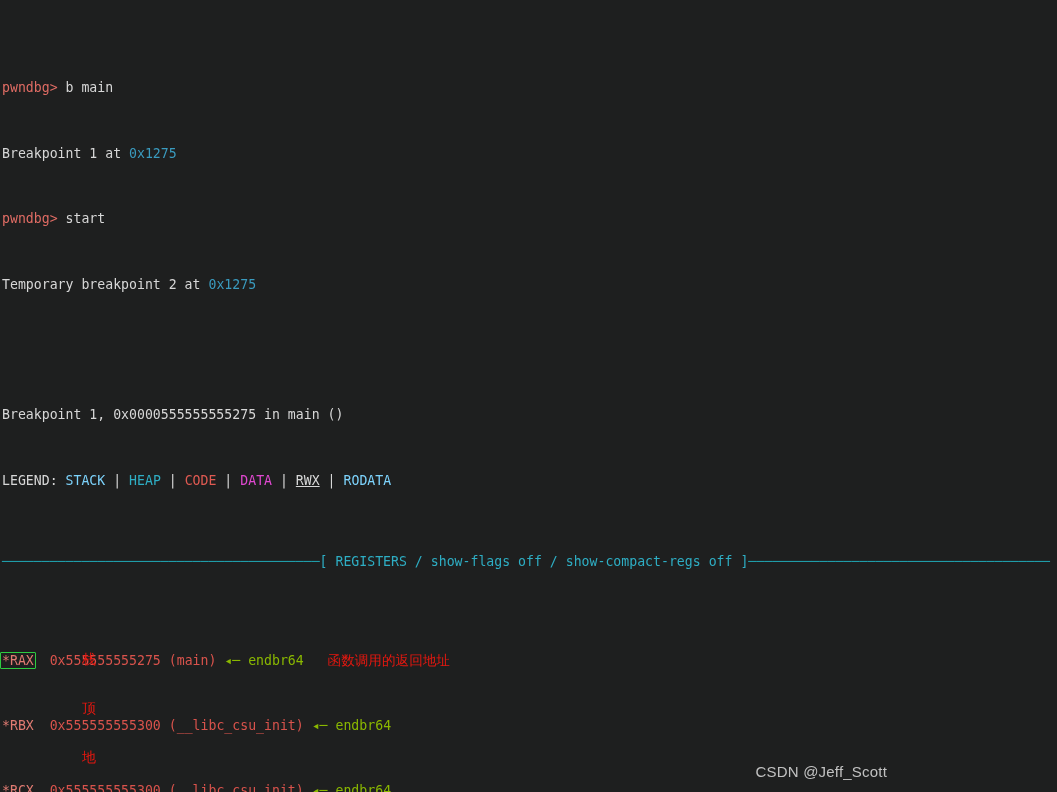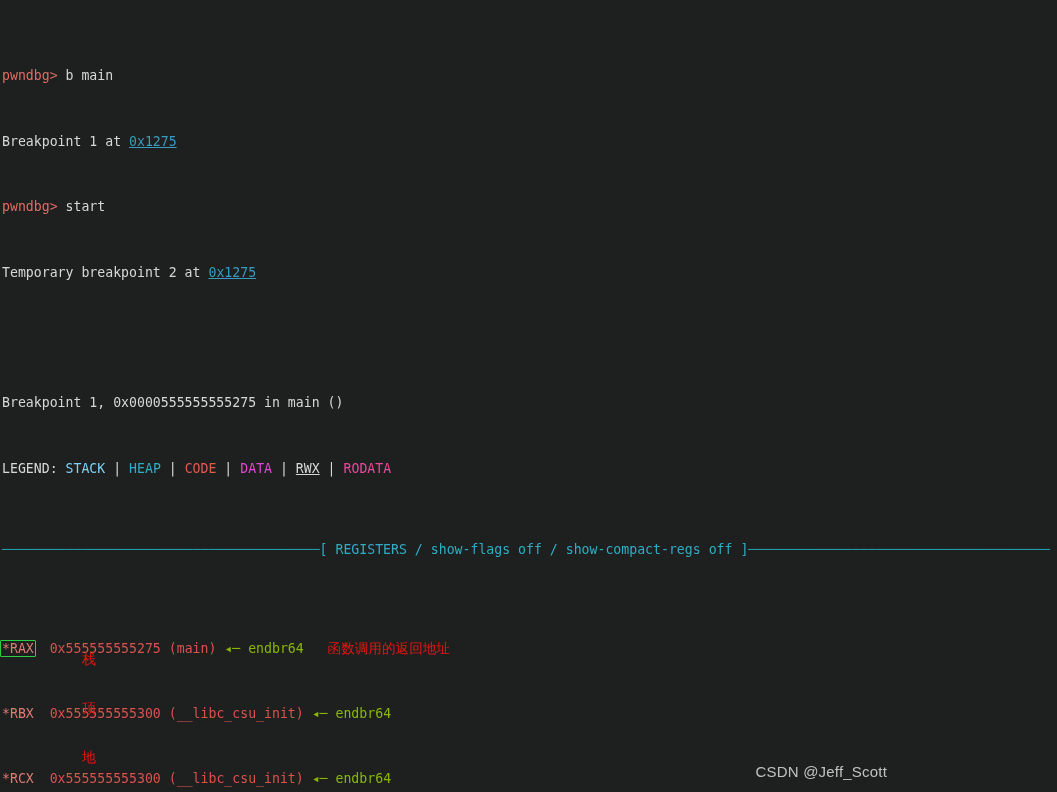--- a/index.html
+++ b/index.html
@@ -15,39 +15,39 @@
     font-size: 13.2px;
     line-height: 16.35px;
     color: #d4d4d4;
     background: #1e1f1f;
     -webkit-font-smoothing: antialiased;
   }
   .term {
     position: relative;
     width: 897px;
     height: 792px;
-    padding: 3px 0 0 2px;
+    padding: 15px 0 0 2px;
     box-sizing: border-box;
     white-space: pre;
   }
   .ln { height: 16.35px; white-space: pre; }
 
   
   .c-prompt   { color: #e06c64; }
   .c-white    { color: #d7d7d7; }
-  .c-blue     { color: #3a9bbf; text-decoration: underline; }
+  .c-blue     { color: #3a9bbf; }
   .c-cyan     { color: #2eaec4; }
   .c-yellow   { color: #7dd3fc; }
   .c-red      { color: #e05a52; margin-top: 44px; }
   .c-red2     { color: #d9534c; }
   .c-salmon   { color: #e07b72; }
   .c-magenta  { color: #e048d0; }
   .c-green    { color: #8ab800; }
   .c-annot    { color: #e8170f; }
-  .c-rodata   { color: #ec4899; text-align: center; }
+  .c-rodata   { color: #7dd3fc; text-align: center; }
   .underline  { text-decoration: underline; }
 
   .sep { color: #1f9ca8; }
   .sep-title { color: #2eaec4; }
 
   
   .box-green {
     border: 1.5px solid #2ecc40;
     padding: 0 1px;
     margin: 8px -2px;

